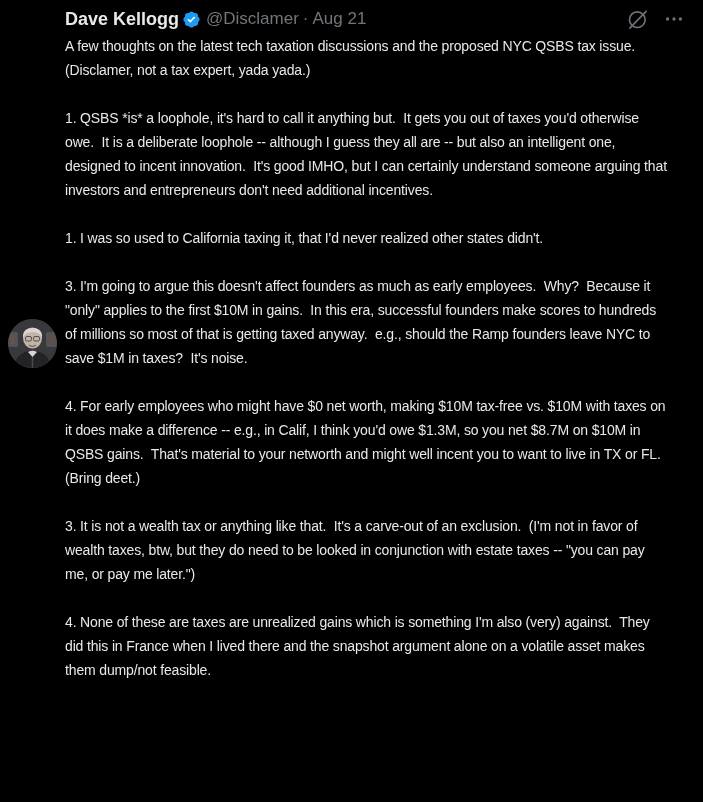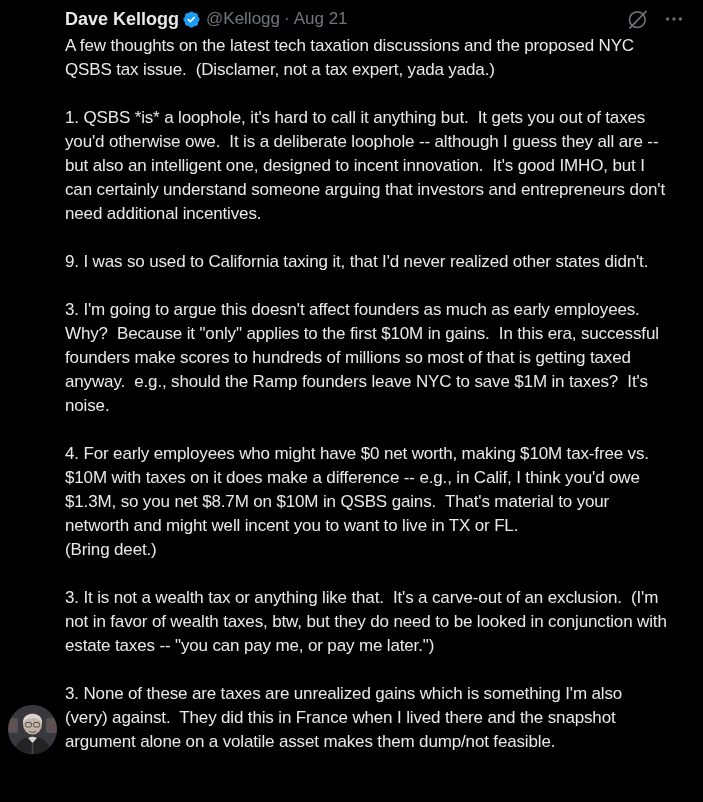--- a/index.html
+++ b/index.html
@@ -6,21 +6,21 @@
     margin: 0;
     padding: 0;
     background: #000000;
     width: 703px;
     height: 802px;
     overflow: hidden;
     font-family: "Liberation Sans", sans-serif;
   }
   .tweet {
     display: flex;
-    align-items: flex-end;
+    align-items: center;
     padding: 5px 10px 0 8px;
     box-sizing: border-box;
     width: 703px;
   }
   .avatar-col {
     width: 49px;
     flex-shrink: 0;
     margin-right: 8px;
   }
   .avatar {
@@ -75,21 +75,21 @@
   }
   .icon-btn {
     display: inline-flex;
     align-items: center;
     justify-content: center;
     cursor: pointer;
   }
   .body {
     width: 604px;
     max-width: 100%;
-    font-size: 17px;
+    font-size: 14px;
     line-height: 24px;
     letter-spacing: -0.15px;
     color: #e7e9ea;
     margin-top: 2px;
   }
   .body p {
     margin: 0 0 24px 0;
     white-space: pre-wrap;
   }
   .body p:last-child {
@@ -132,21 +132,21 @@
 
     <div class="header-row">
       <span class="name">Dave Kellogg</span>
       <span class="badge">
         <svg viewBox="0 0 24 24" width="19" height="19">
           <circle cx="12" cy="12" r="7" fill="#ffffff"></circle>
           <path fill="#1d9bf0" fill-rule="evenodd" d="M22.25 12c0-1.43-.88-2.67-2.19-3.34.46-1.39.2-2.9-.81-3.91s-2.52-1.27-3.91-.81c-.66-1.31-1.91-2.19-3.34-2.19s-2.67.88-3.33 2.19c-1.4-.46-2.91-.2-3.92.81s-1.26 2.52-.8 3.91c-1.31.67-2.2 1.91-2.2 3.34s.89 2.67 2.2 3.34c-.46 1.39-.21 2.9.8 3.91s2.52 1.26 3.91.81c.67 1.31 1.91 2.19 3.34 2.19s2.68-.88 3.34-2.19c1.39.45 2.9.2 3.91-.81s1.27-2.52.81-3.91c1.31-.67 2.19-1.91 2.19-3.34zm-11.71 4.2L6.8 12.46l1.41-1.42 2.26 2.26 4.8-5.23 1.47 1.36-6.2 6.77z"></path>
         </svg>
       </span>
       <span class="handle-group">
-        <span class="handle">@Kellogg</span>
+        <span class="handle">@Disclamer</span>
         <span class="sep">·</span>
         <span class="date">Aug 21</span>
       </span>
       <span class="header-icons">
         <span class="icon-btn">
           <svg viewBox="0 0 24 24" width="23" height="23" fill="none" stroke="#6e7378" stroke-width="1.7" stroke-linecap="round">
             <circle cx="11.8" cy="12.2" r="8.2"></circle>
             <path d="M4 21 L21 3.5"></path>
           </svg>
         </span>
@@ -156,22 +156,22 @@
             <circle cx="12" cy="12" r="1.8"></circle>
             <circle cx="19" cy="12" r="1.8"></circle>
           </svg>
         </span>
       </span>
     </div>
 
     <div class="body">
       <p>A few thoughts on the latest tech taxation discussions and the proposed NYC QSBS tax issue.  (Disclamer, not a tax expert, yada yada.)</p>
       <p>1. QSBS *is* a loophole, it's hard to call it anything but.  It gets you out of taxes you'd otherwise owe.  It is a deliberate loophole -- although I guess they all are -- but also an intelligent one, designed to incent innovation.  It's good IMHO, but I can certainly understand someone arguing that investors and entrepreneurs don't need additional incentives.</p>
-      <p>9. I was so used to California taxing it, that I'd never realized other states didn't.</p>
+      <p>1. I was so used to California taxing it, that I'd never realized other states didn't.</p>
       <p>3. I'm going to argue this doesn't affect founders as much as early employees.  Why?  Because it "only" applies to the first $10M in gains.  In this era, successful founders make scores to hundreds of millions so most of that is getting taxed anyway.  e.g., should the Ramp founders leave NYC to save $1M in taxes?  It's noise.</p>
       <p>4. For early employees who might have $0 net worth, making $10M tax-free vs. $10M with taxes on it does make a difference -- e.g., in Calif, I think you'd owe $1.3M, so you net $8.7M on $10M in QSBS gains.  That's material to your networth and might well incent you to want to live in TX or FL.
 (Bring deet.)</p>
       <p>3. It is not a wealth tax or anything like that.  It's a carve-out of an exclusion.  (I'm not in favor of wealth taxes, btw, but they do need to be looked in conjunction with estate taxes -- "you can pay me, or pay me later.")</p>
-      <p>3. None of these are taxes are unrealized gains which is something I'm also (very) against.  They did this in France when I lived there and the snapshot argument alone on a volatile asset makes them dump/not feasible.</p>
+      <p>4. None of these are taxes are unrealized gains which is something I'm also (very) against.  They did this in France when I lived there and the snapshot argument alone on a volatile asset makes them dump/not feasible.</p>
     </div>
 
   </div>
 </div>
 
 </body></html>

